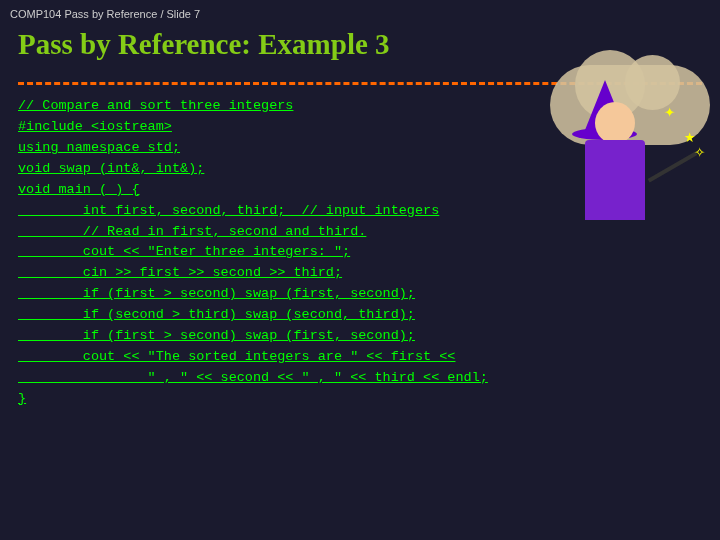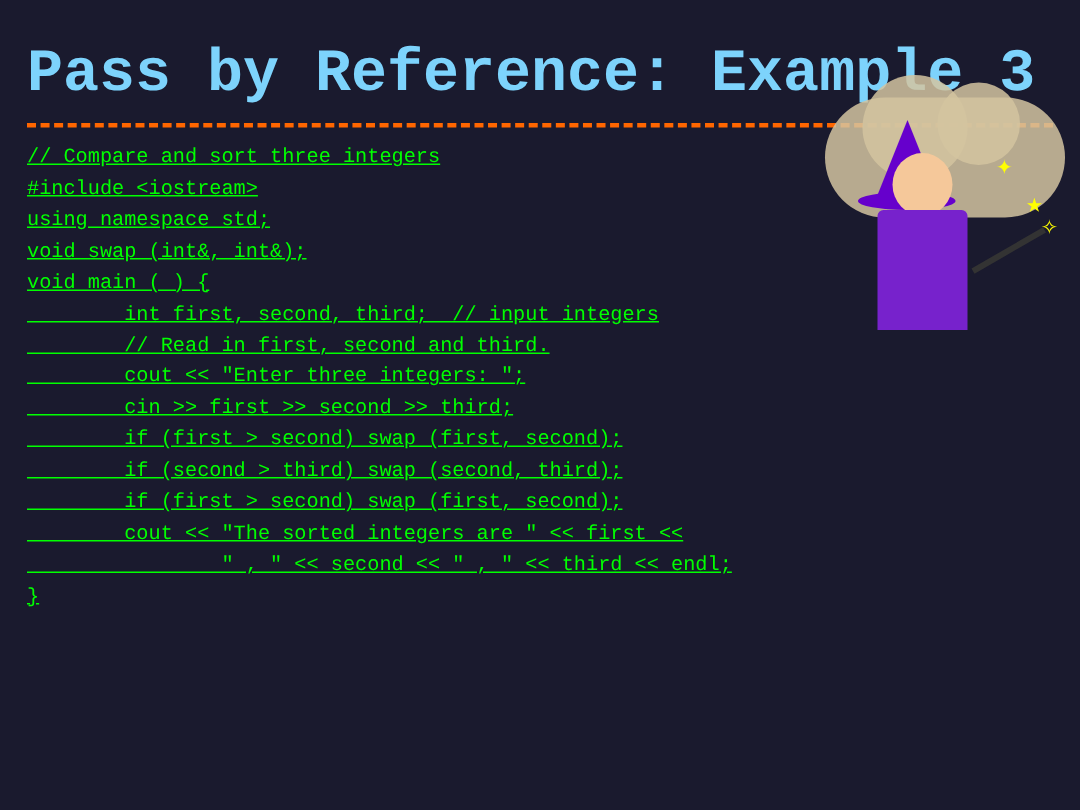--- a/index.html
+++ b/index.html
@@ -27,23 +27,23 @@
       color: #cccccc;
       font-size: 11px;
       font-family: Arial, sans-serif;
     }
 
     .title {
       position: absolute;
       top: 28px;
       left: 18px;
       right: 18px;
-      color: #7dd3fc;
-      font-size: 40px;
-      font-family: Liberation Mono, monospace;
+      color: #84cc16;
+      font-size: 29px;
+      font-family: Liberation Serif, serif;
       font-weight: bold;
     }
 
     .dashed-border {
       position: absolute;
       top: 82px;
       left: 18px;
       right: 18px;
       height: 4px;
       border-top: 3px dashed #ff6600;
@@ -177,20 +177,21 @@
       top: 5px;
       left: 80px;
       opacity: 0.85;
     }
   </style>
 </head>
 <body>
 
 <div class="slide-container">
 
+  <div class="slide-label">COMP104 Pass by Reference / Slide 7</div>
 
   <div class="title">Pass by Reference: Example 3</div>
 
   <div class="dashed-border"></div>
 
   <div class="cloud">
     <div class="cloud-bump1"></div>
     <div class="cloud-bump2"></div>
     <div class="cloud-shape"></div>
   </div>

